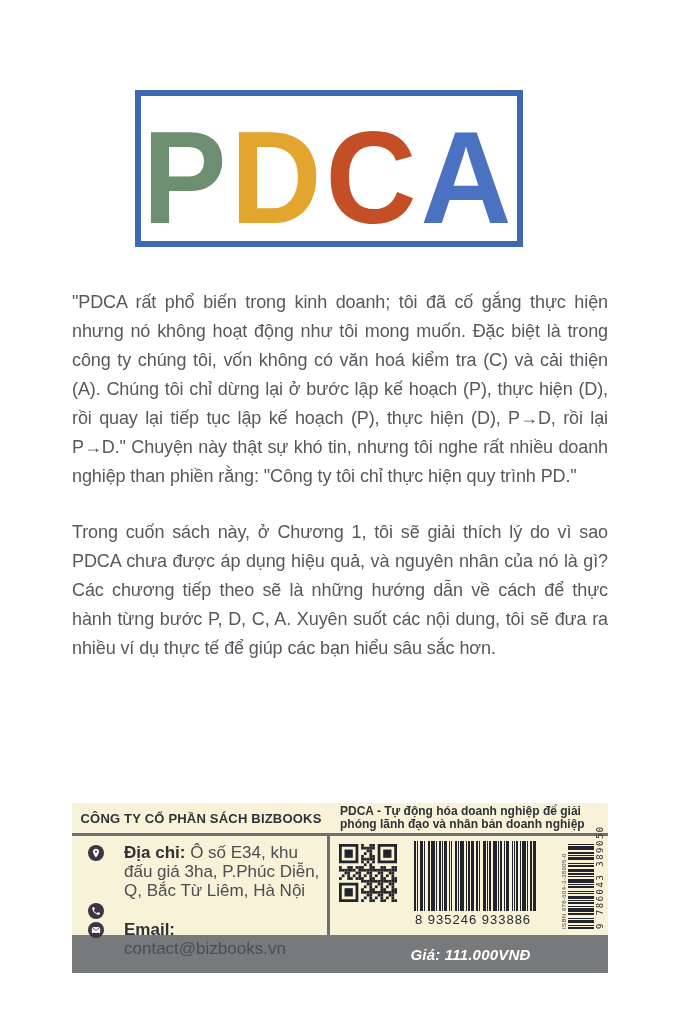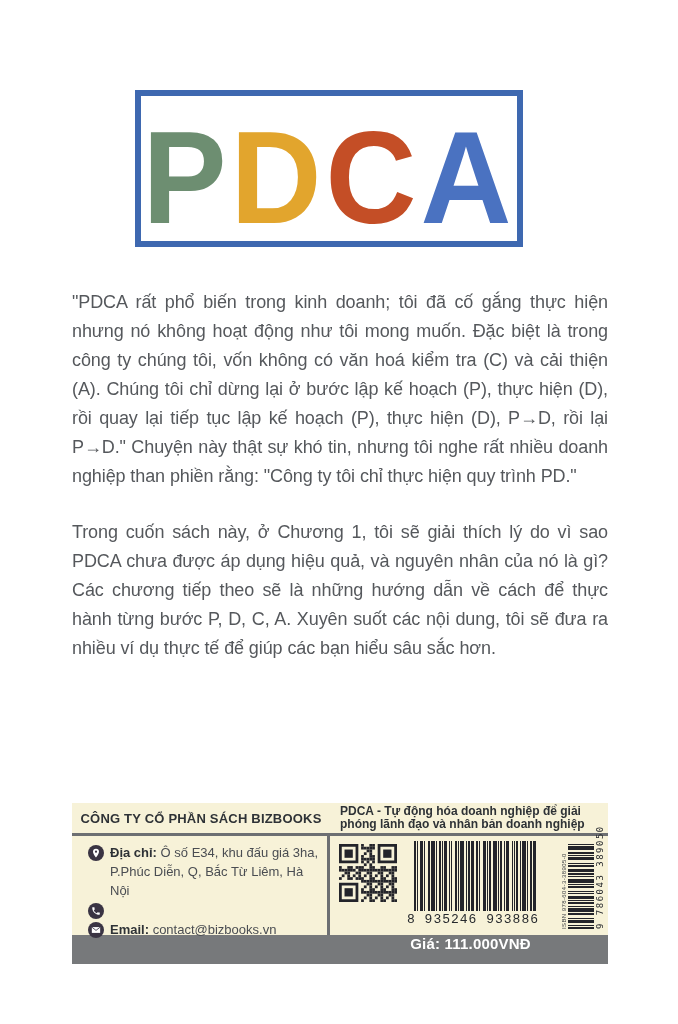--- a/index.html
+++ b/index.html
@@ -27,37 +27,37 @@
   .company{font-weight:bold;font-size:13px;color:#2e3236;letter-spacing:0.2px;white-space:nowrap;}
   .fheader .right{flex:1;padding:2px 6px 0 10px;}
   .tagline{font-weight:bold;font-size:12px;line-height:12.5px;color:#2e3236;}
   .fbody{display:flex;flex:1;min-height:0;}
   .contact-col{width:258px;flex:none;border-right:3px solid #6d6f72;
     box-sizing:border-box;padding:7px 6px 2px 16px;}
   .crow{display:flex;align-items:flex-start;margin-bottom:1px;}
   .cicon{width:16px;height:16px;border-radius:50%;background:#3a3443;flex:none;
     display:flex;align-items:center;justify-content:center;margin:2px 6px 0 0;}
   .cicon svg{display:block;}
-  .ctext{font-size:13px;line-height:19px;color:#4a4d52;}
+  .ctext{font-size:17px;line-height:19px;color:#4a4d52;margin-left:14px;}
   .ctext b{color:#2e3236;}
   .codes-col{flex:1;position:relative;}
   .qr{position:absolute;left:9px;top:8px;width:58px;height:58px;}
   .ean{position:absolute;left:76px;top:5px;width:134px;text-align:center;}
   .ean .bars{height:70px;overflow:hidden;white-space:nowrap;text-align:left;padding-left:8px;}
-  .ean .num{font-family:Liberation Mono, monospace;font-size:13px;color:#26292d;
+  .ean .num{font-family:Liberation Sans, sans-serif;font-size:13px;color:#26292d;
     letter-spacing:1px;margin-top:1px;white-space:nowrap;}
   .vbc-outer{position:absolute;right:1px;top:3px;width:48px;height:90px;}
   .vbc-inner{position:absolute;left:-21px;top:21px;width:90px;height:48px;
     transform:rotate(-90deg);display:flex;flex-direction:column;justify-content:center;}
   .vbc-inner .isbn{font-size:6px;letter-spacing:0.4px;color:#3a3d42;white-space:nowrap;
     margin-bottom:1px;}
   .vbc-inner .bars{height:26px;overflow:hidden;white-space:nowrap;}
   .vbc-inner .num{font-family:"DejaVu Sans Mono",monospace;font-size:9px;color:#26292d;
     letter-spacing:1.5px;white-space:nowrap;margin-top:1px;}
-  .price-bar{height:29px;background:#77797b;display:flex;align-items:flex-start;}
+  .price-bar{height:38px;background:#77797b;display:flex;align-items:center;font-style:italic;}
   .price-bar .spacer{width:261px;flex:none;}
   .price{flex:1;text-align:center;color:#ffffff;font-weight:bold;font-size:15px;
     letter-spacing:0.2px;}
 </style>
 </head>
 <body>
 
 <div class="page">
 
   <div class="logo-box" style="border-color: rgb(62, 104, 176);">

